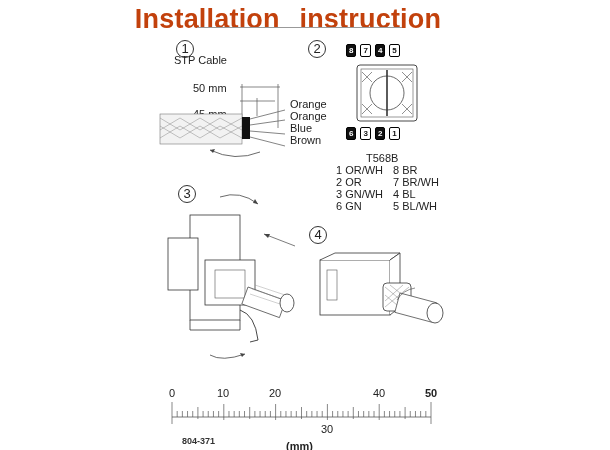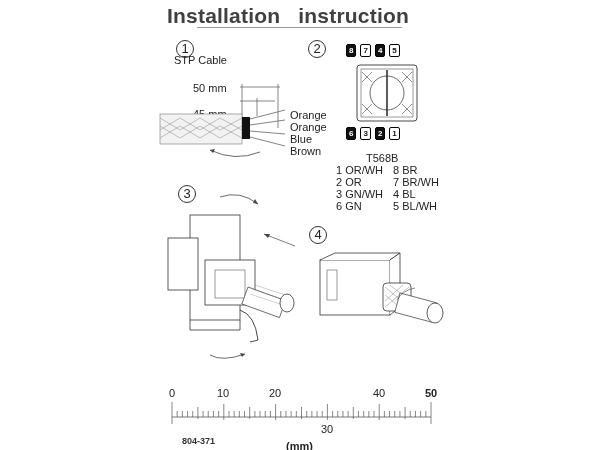--- a/index.html
+++ b/index.html
@@ -1,20 +1,20 @@
 <!DOCTYPE html>
 <html><head>
   <meta charset="utf-8">
   <style>
     html, body { margin: 0; padding: 0; background: #ffffff; }
     body { width: 610px; height: 450px; position: relative; overflow: hidden;
            font-family: "Liberation Sans", sans-serif; color: #1a1a1a; }
     .abs { position: absolute; }
     .title { left: 0; width: 576px; top: 4px; text-align: center; font-weight: bold;
-             font-size: 21px; letter-spacing: 0.2px; word-spacing: 12px; color: #404040; }
+             font-size: 27px; letter-spacing: 0.2px; word-spacing: 12px; color: #c2410c; }
     .title-line { left: 197px; top: 27px; width: 205px; height: 1px; background: #999; }
     .step-num { width: 16px; height: 16px; border: 1px solid #333; border-radius: 50%;
                 font-size: 13px; line-height: 16px; text-align: center; color: #222; }
     .lbl { font-size: 11px; color: #222; white-space: nowrap; line-height: 12px; }
     .pin-row { display: flex; gap: 4px; }
     .pin { height: 11px; border: 1px solid #000; border-radius: 2px; font-size: 8px;
            font-weight: bold; line-height: 11px; text-align: center; padding: 0 2px; }
     .pin.dark { background: #111; color: #fff; }
     .pin.light { background: #fff; color: #111; }
     .ruler-num { font-size: 11px; color: #222; transform: translateX(-50%); top: 387px; }
@@ -54,21 +54,21 @@
     <line x1="90" y1="39" x2="125" y2="30"></line>
     <line x1="90" y1="45" x2="125" y2="40"></line>
     <line x1="90" y1="51" x2="125" y2="54"></line>
     <line x1="90" y1="57" x2="125" y2="66"></line>
   </g>
 
   <path d="M50 70 Q75 82 100 72" fill="none" stroke="#444" stroke-width="0.8"></path>
   <path d="M50 70 l5 -1 l-2 4 z" fill="#444"></path>
 </svg>
 
-<div class="abs" style="left:290px; top:98px;margin-top:11px;">
+<div class="abs" style="left:290px; top:98px;">
   <div class="lbl">Orange</div>
   <div class="lbl">Orange</div>
   <div class="lbl">Blue</div>
   <div class="lbl">Brown</div>
 </div>
 
 <div class="abs step-num" style="left:308px; top:40px;">2</div>
 
 <div class="abs pin-row" style="left:346px; top:44px;">
   <div class="pin dark">8</div>

